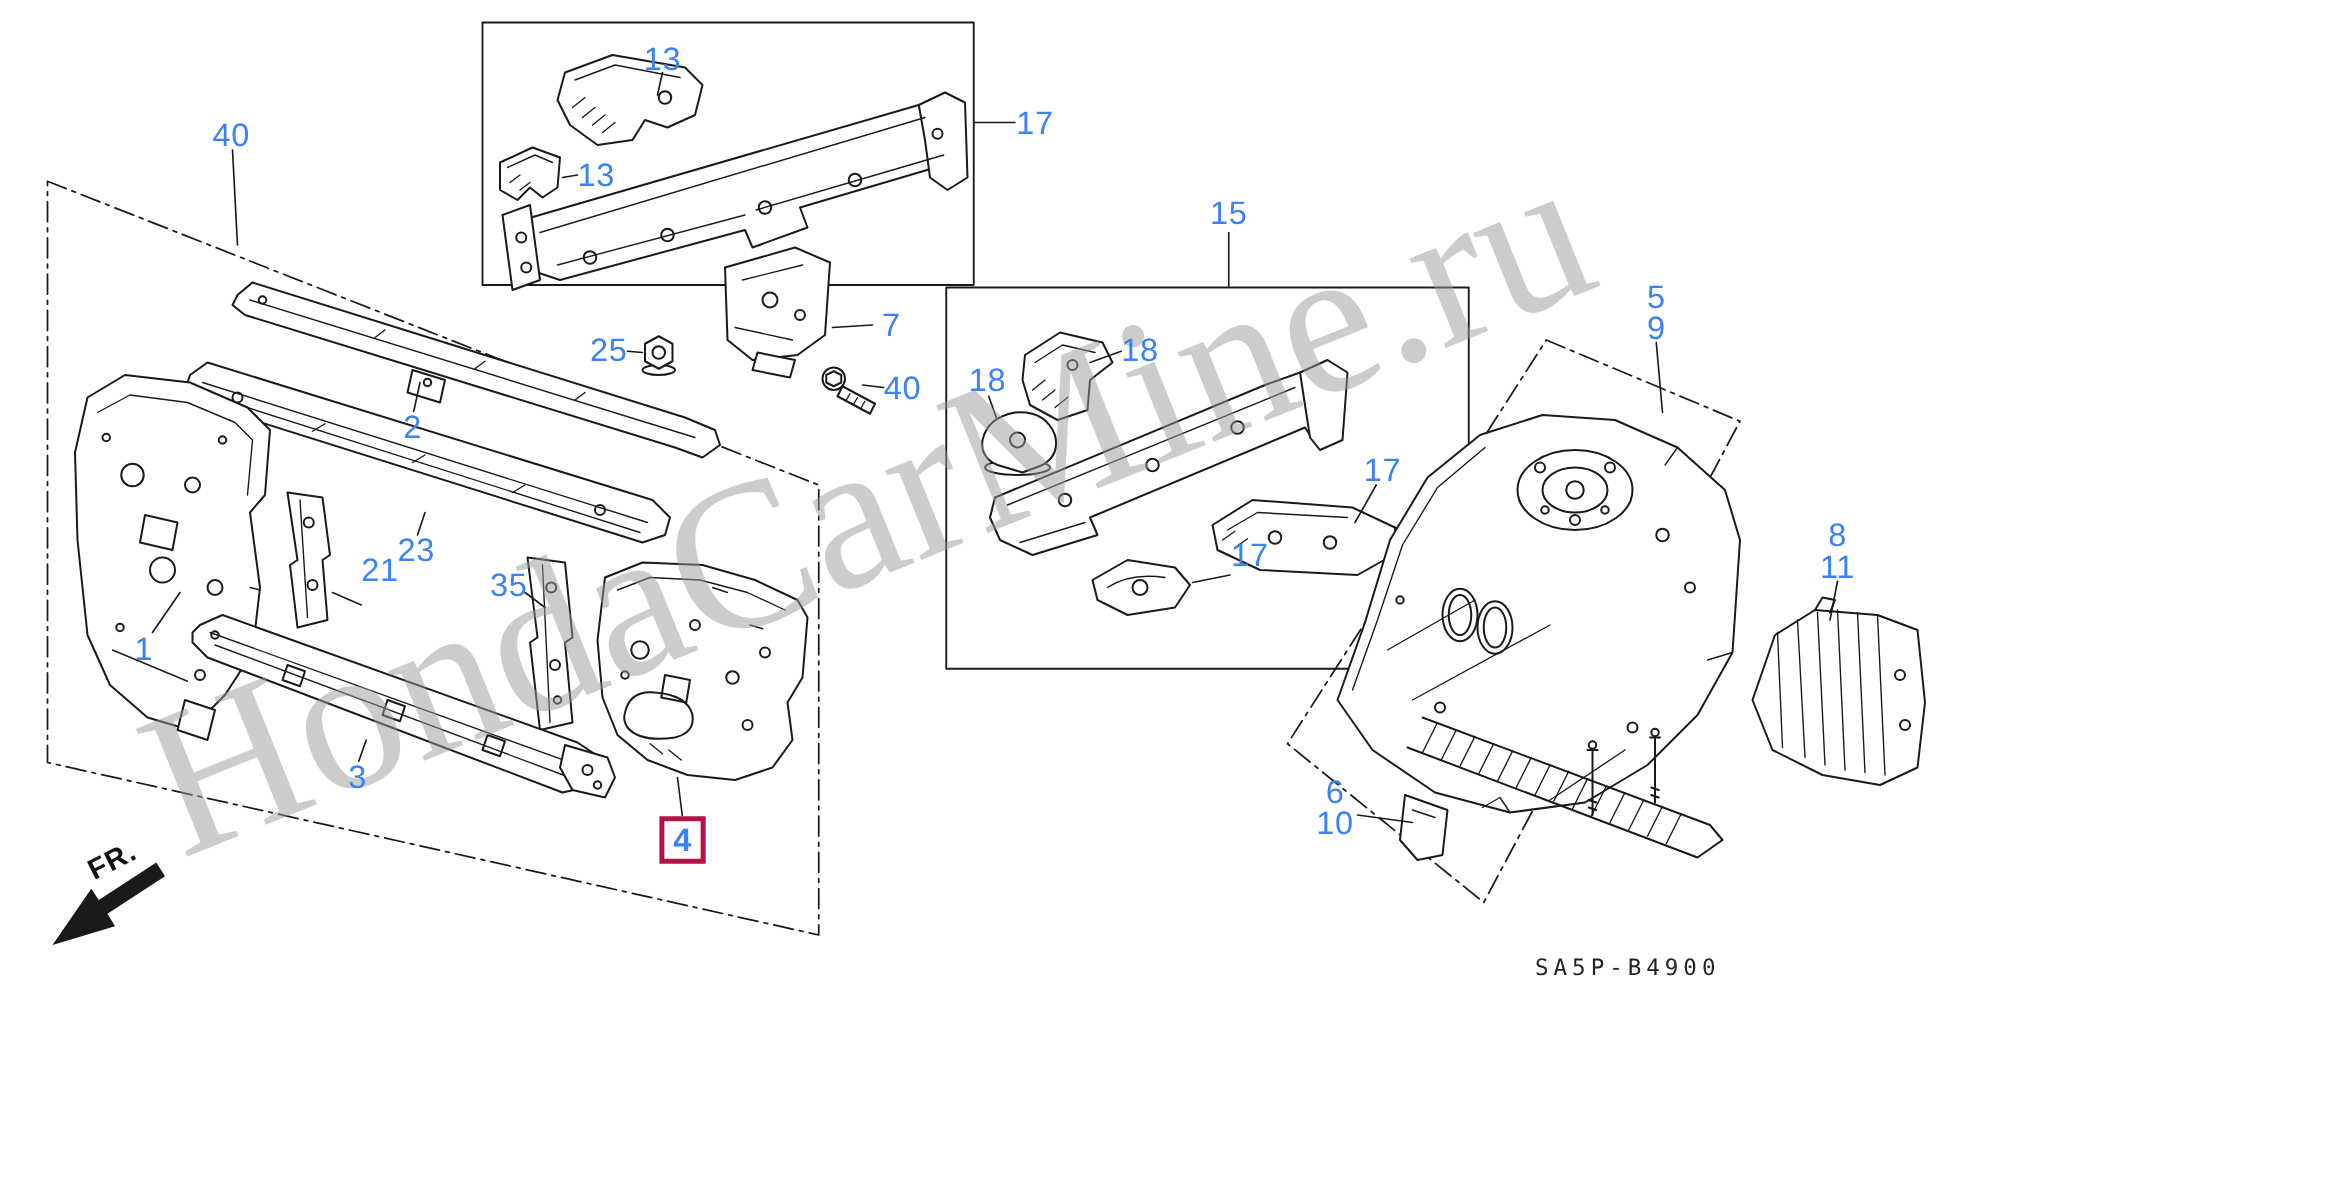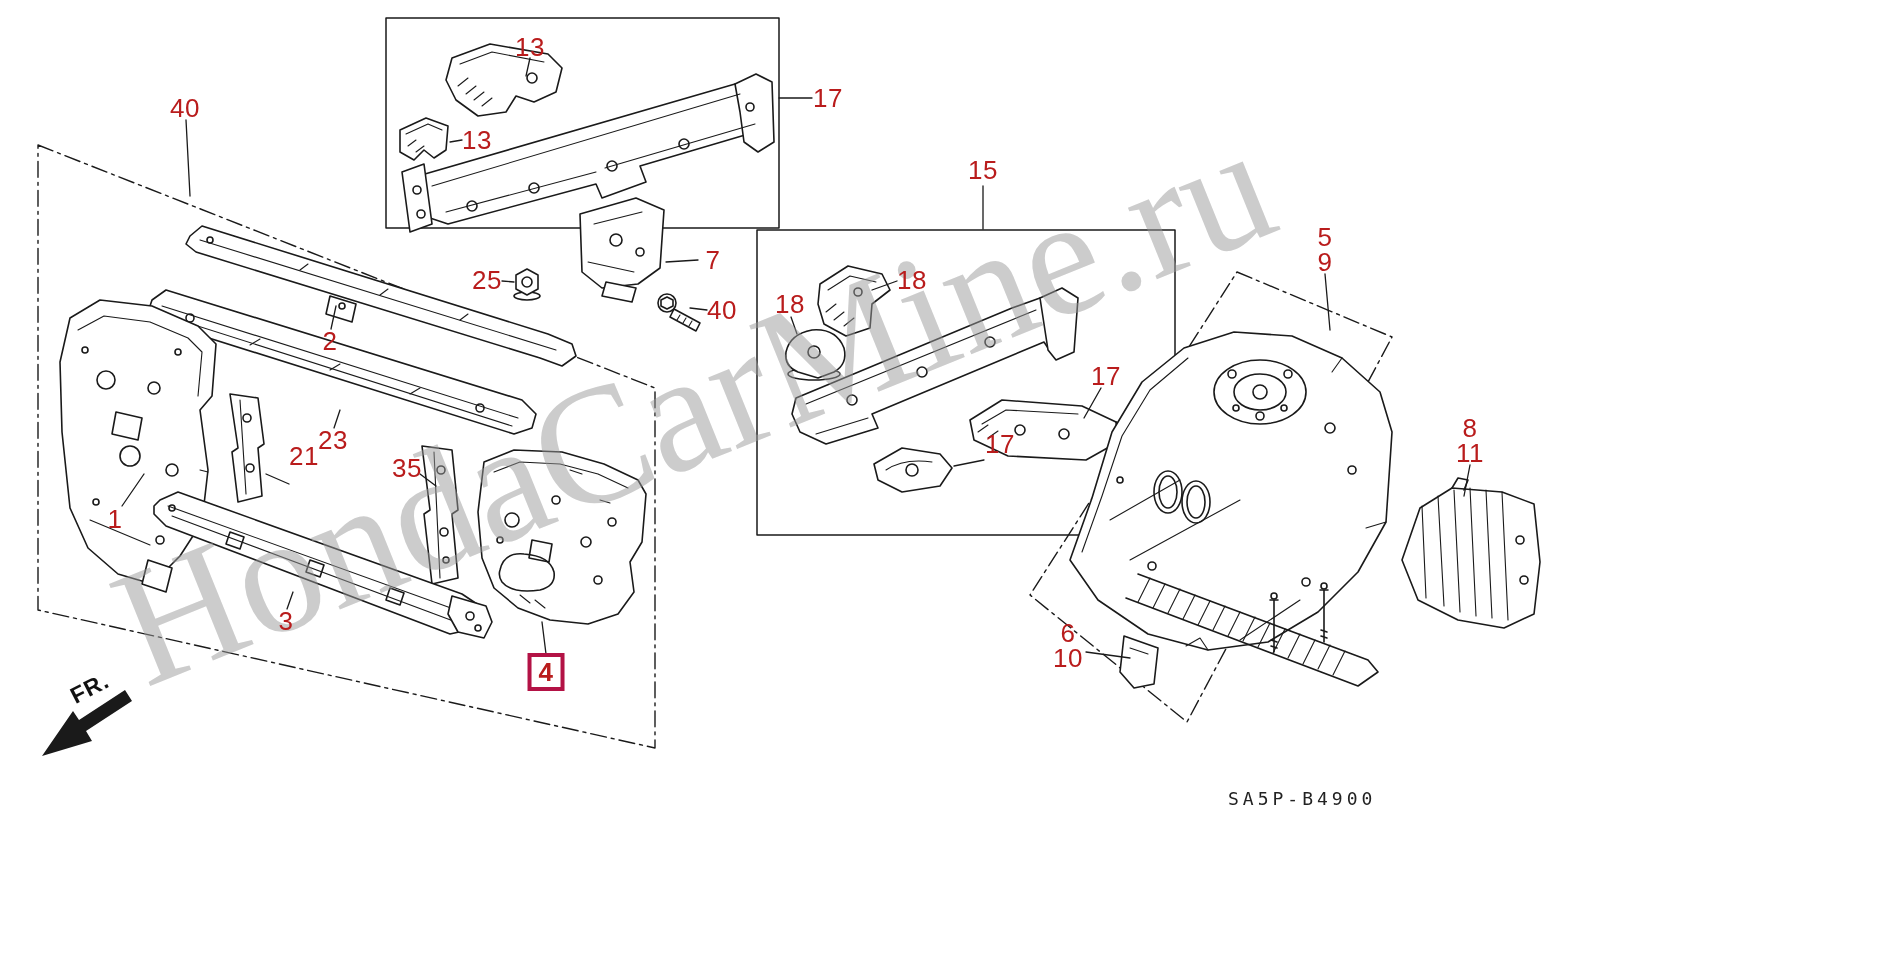--- a/index.html
+++ b/index.html
@@ -21,36 +21,36 @@
   svg.drawing .thin{stroke-width:1.1;}
   svg.drawing .fillblack{fill:var(--line);stroke:none;}
   .watermark{
     position:absolute;left:70px;top:262px;width:1500px;z-index:3;
     font-family:"Liberation Serif",serif;font-size:168px;line-height:1.1;
     color:var(--watermark);opacity:0.5;white-space:nowrap;
     transform:rotate(-22deg);transform-origin:center;pointer-events:none;
   }
   .plabel{
     position:absolute;z-index:4;transform:translate(-50%,-50%);
-    font-size:26px;color:#b91c1c;letter-spacing:0.5px;line-height:1;
+    font-size:26px;color:#3b82f6;letter-spacing:0.5px;line-height:1;
     background:transparent;
   }
   .plabel.highlighted{
     border:4px solid var(--highlight);background:#fff;
     padding:2px 7px;font-weight:bold;
   }
   .fr-label{
     position:absolute;left:72px;top:684px;z-index:4;
     font-weight:bold;font-size:23px;color:#111;
     transform:rotate(-27deg);transform-origin:left center;letter-spacing:1px;
   }
   .diagram-code{
     position:absolute;left:1228px;top:764px;z-index:4;
     font-family:"DejaVu Sans Mono",monospace;font-size:18px;
-    letter-spacing:4px;color:#222;margin-top:24px;
+    letter-spacing:4px;color:#222;
   }
 </style>
 </head>
 <body>
 
 <div class="stage">
 
   <svg class="drawing" width="1880" height="960" viewBox="0 0 1880 960">
 
     <g>

